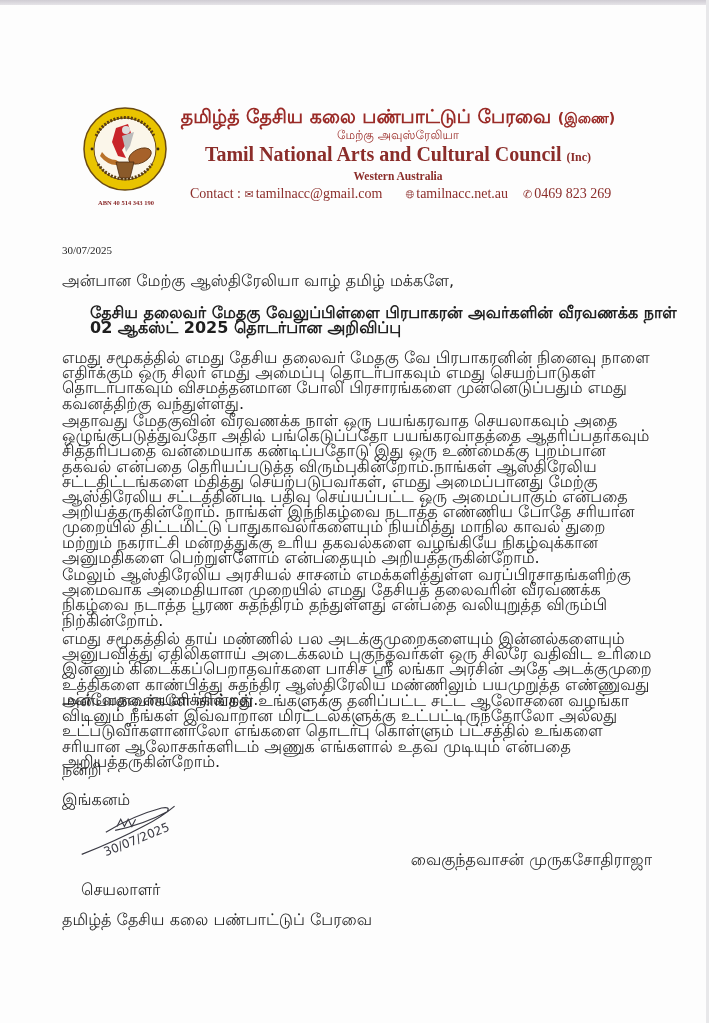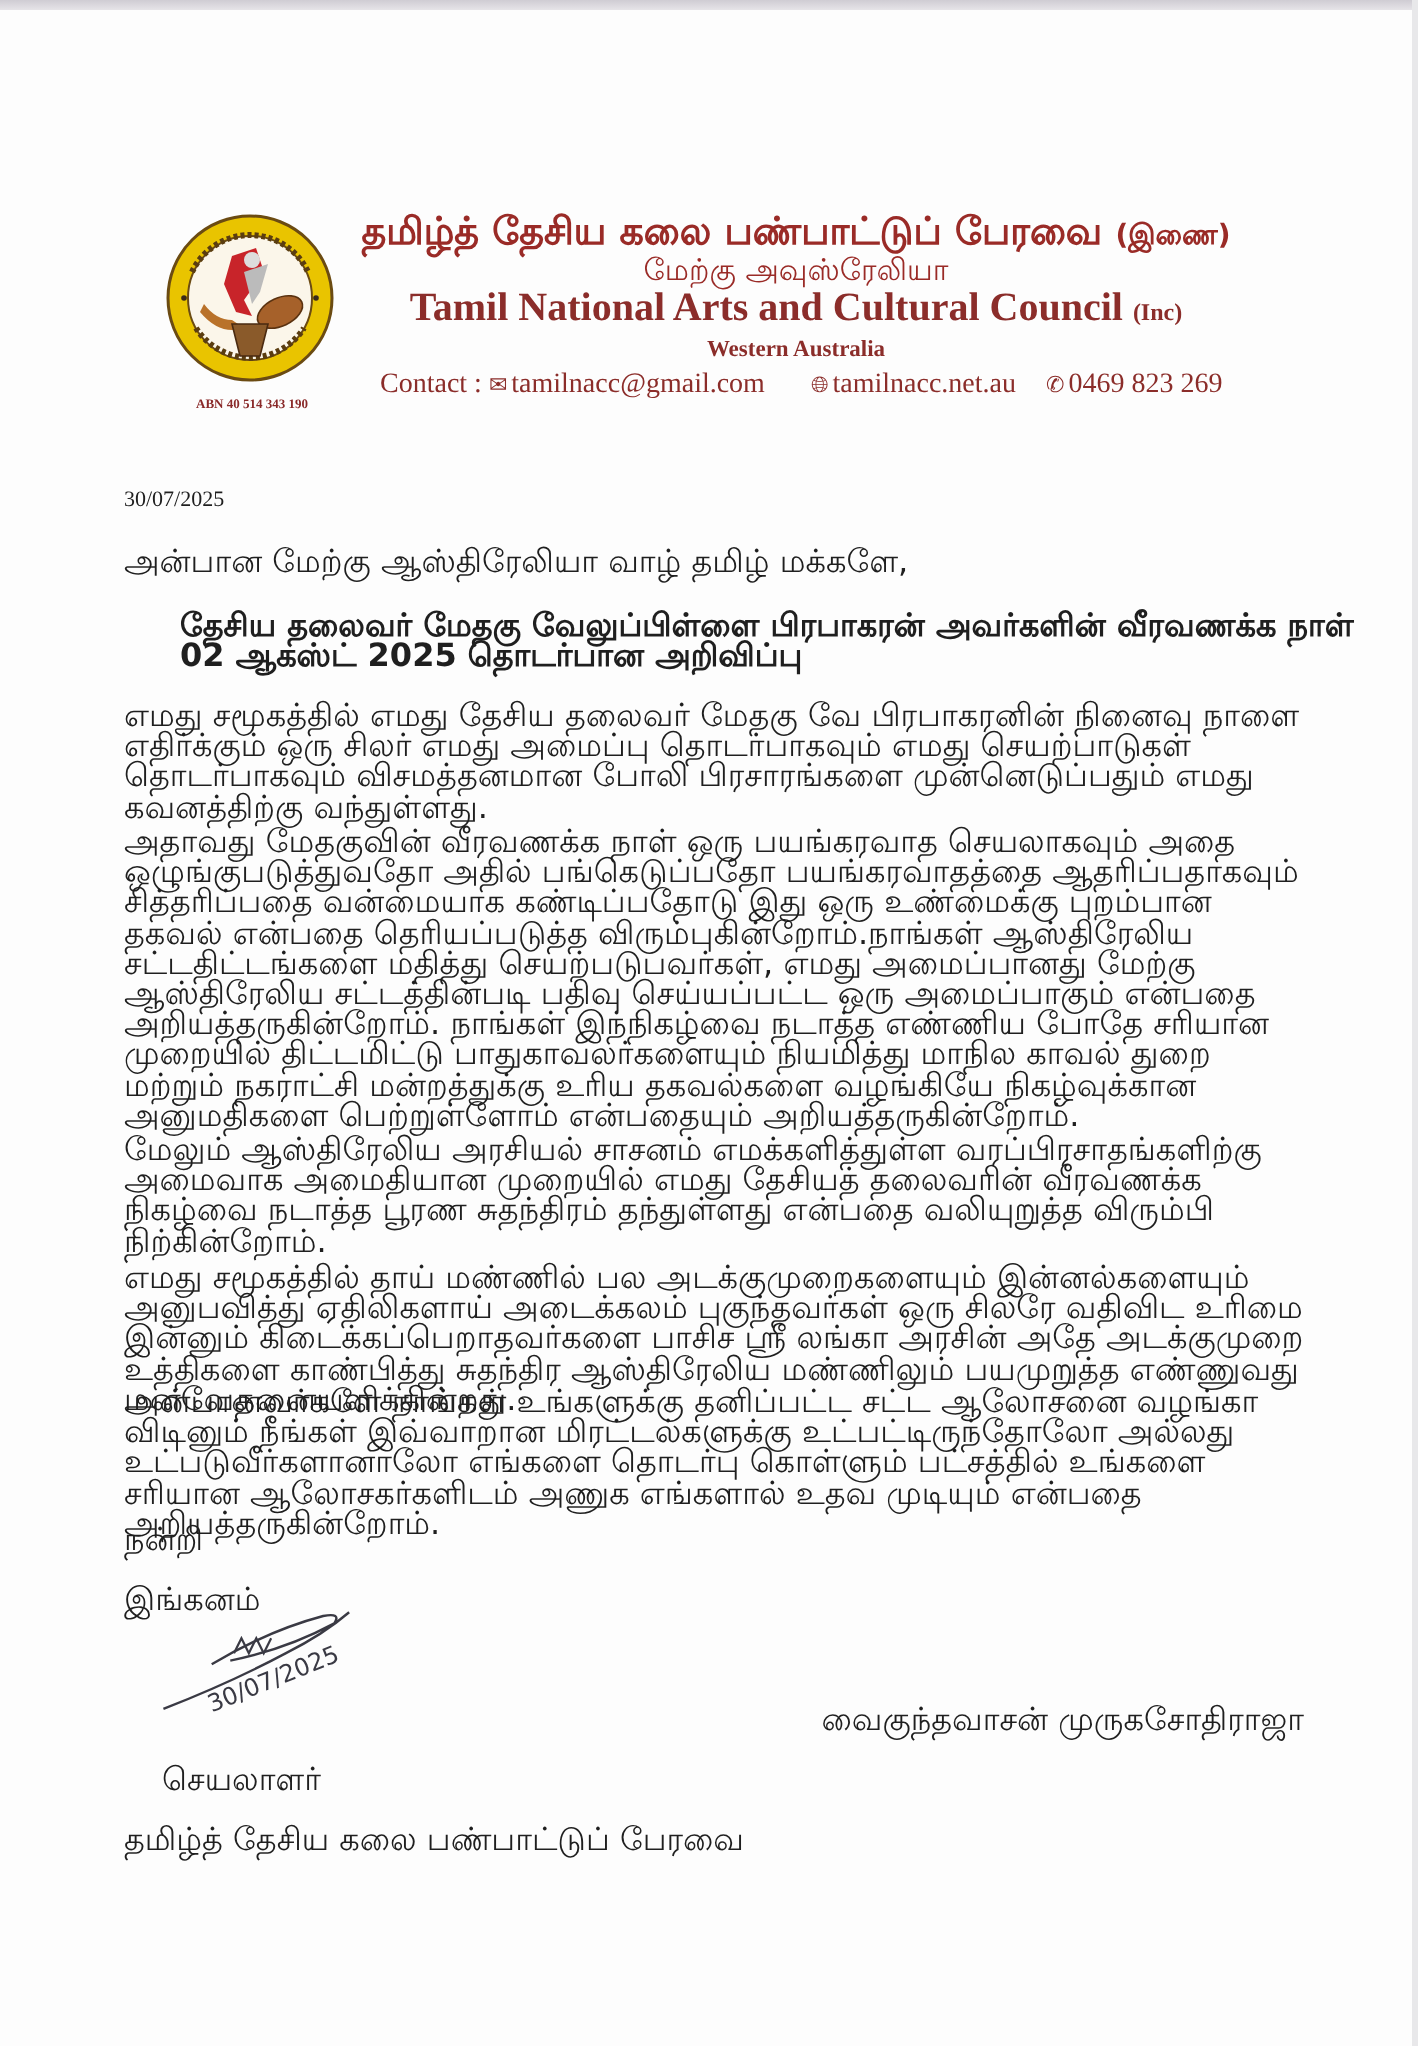--- a/index.html
+++ b/index.html
@@ -27,21 +27,21 @@
     .abn {
       position: absolute; left: 0; top: 95px; width: 96px; text-align: center;
       font-family: "Liberation Serif", serif; font-size: 6.5px; font-weight: bold; color: #8a2a2a;
     }
     .lh-text { position: absolute; left: 100px; top: 0; width: 440px; text-align: center; color: #8b2d2a; }
     .lh-tamil {
       font-size: 19px; font-weight: bold; letter-spacing: 0px; white-space: nowrap; line-height: 24px;
       color: #9a2b27;
     }
     .lh-tamil .inc-ta { font-size: 14px; }
-    .lh-sub { font-size: 15px; line-height: 13px; margin-top: -1px; color: #9a2b27; }
+    .lh-sub { font-size: 12px; line-height: 13px; margin-top: -1px; color: #9a2b27; }
     .lh-english {
       font-family: "Liberation Serif", serif; font-weight: bold; font-size: 20px; line-height: 24px;
       color: #8b2d2a; white-space: nowrap;
     }
     .lh-english .inc { font-size: 12px; text-align: center; }
     .lh-region {
       font-family: "Liberation Serif", serif; font-weight: bold; font-size: 11.5px; line-height: 14px; color: #8b2d2a;
     }
     .lh-contact {
       font-family: "Liberation Serif", serif; font-size: 14px; line-height: 20px; color: #8b2d2a;

